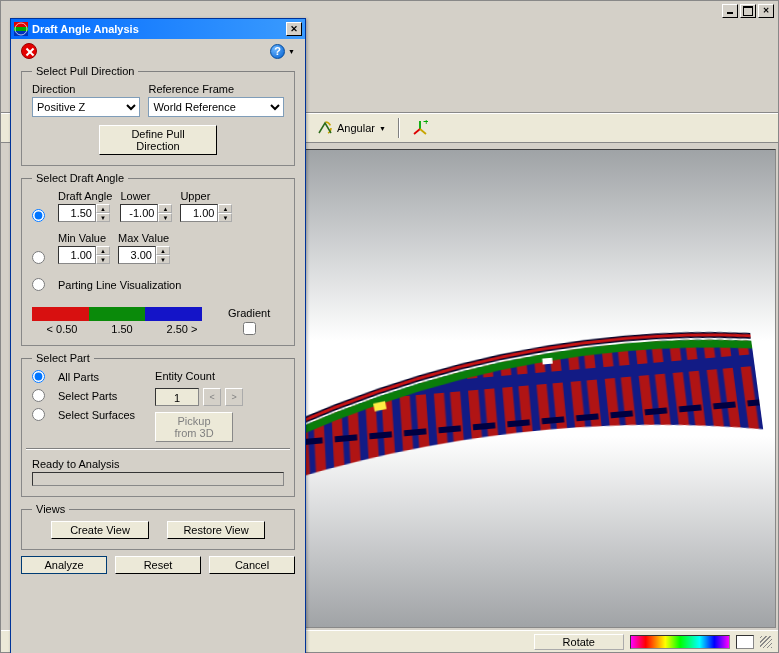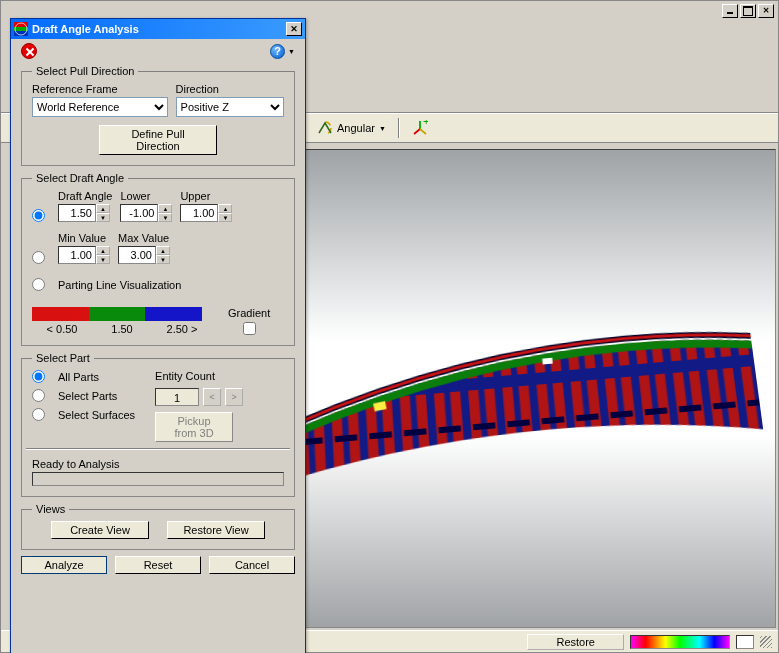--- a/index.html
+++ b/index.html
@@ -126,21 +126,21 @@
           <path d="M0,115 Q230,35 460,65" stroke="#000028" stroke-width="6" fill="none"></path>
           <path d="M0,115 Q230,35 460,65" stroke="#c81414" stroke-width="3" fill="none"></path>
           <rect x="80" y="100" width="12" height="8" fill="#ffee44" transform="rotate(-8 86 104)"></rect>
           <rect x="250" y="70" width="10" height="6" fill="#ffffff"></rect>
         </svg>
       </div>
     </div>
   </div>
 
   <div class="status-bar">
-    <div class="status-btn">Restore</div>
+    <div class="status-btn">Rotate</div>
     <div class="color-strip"></div>
     <div class="color-swatch"></div>
     <div class="grip"></div>
   </div>
 </div>
 
 <div class="dialog">
   <div class="dlg-titlebar">
     <svg class="dlg-logo" viewBox="0 0 14 14">
       <rect x="0" y="0" width="14" height="5" fill="#d00"></rect>
@@ -156,30 +156,30 @@
     <div class="row" style="gap:1px">
       <div class="help-icon">?</div>
       <span class="help-drop">▼</span>
     </div>
   </div>
   <div class="dlg-body">
 
     <fieldset>
       <legend>Select Pull Direction</legend>
       <div class="row">
+        <div class="col" style="flex:1">
+          <label class="above">Direction</label>
+          <select>
+            <option>Positive Z</option>
+          </select>
+        </div>
         <div class="col" style="flex:1.25">
           <label class="above">Reference Frame</label>
           <select>
             <option>World Reference</option>
-          </select>
-        </div>
-        <div class="col" style="flex:1">
-          <label class="above">Direction</label>
-          <select>
-            <option>Positive Z</option>
           </select>
         </div>
       </div>
       <div class="row" style="justify-content:center;margin-top:8px">
         <div class="btn" style="width:118px">Define Pull Direction</div>
       </div>
     </fieldset>
 
     <fieldset>
       <legend>Select Draft Angle</legend>

